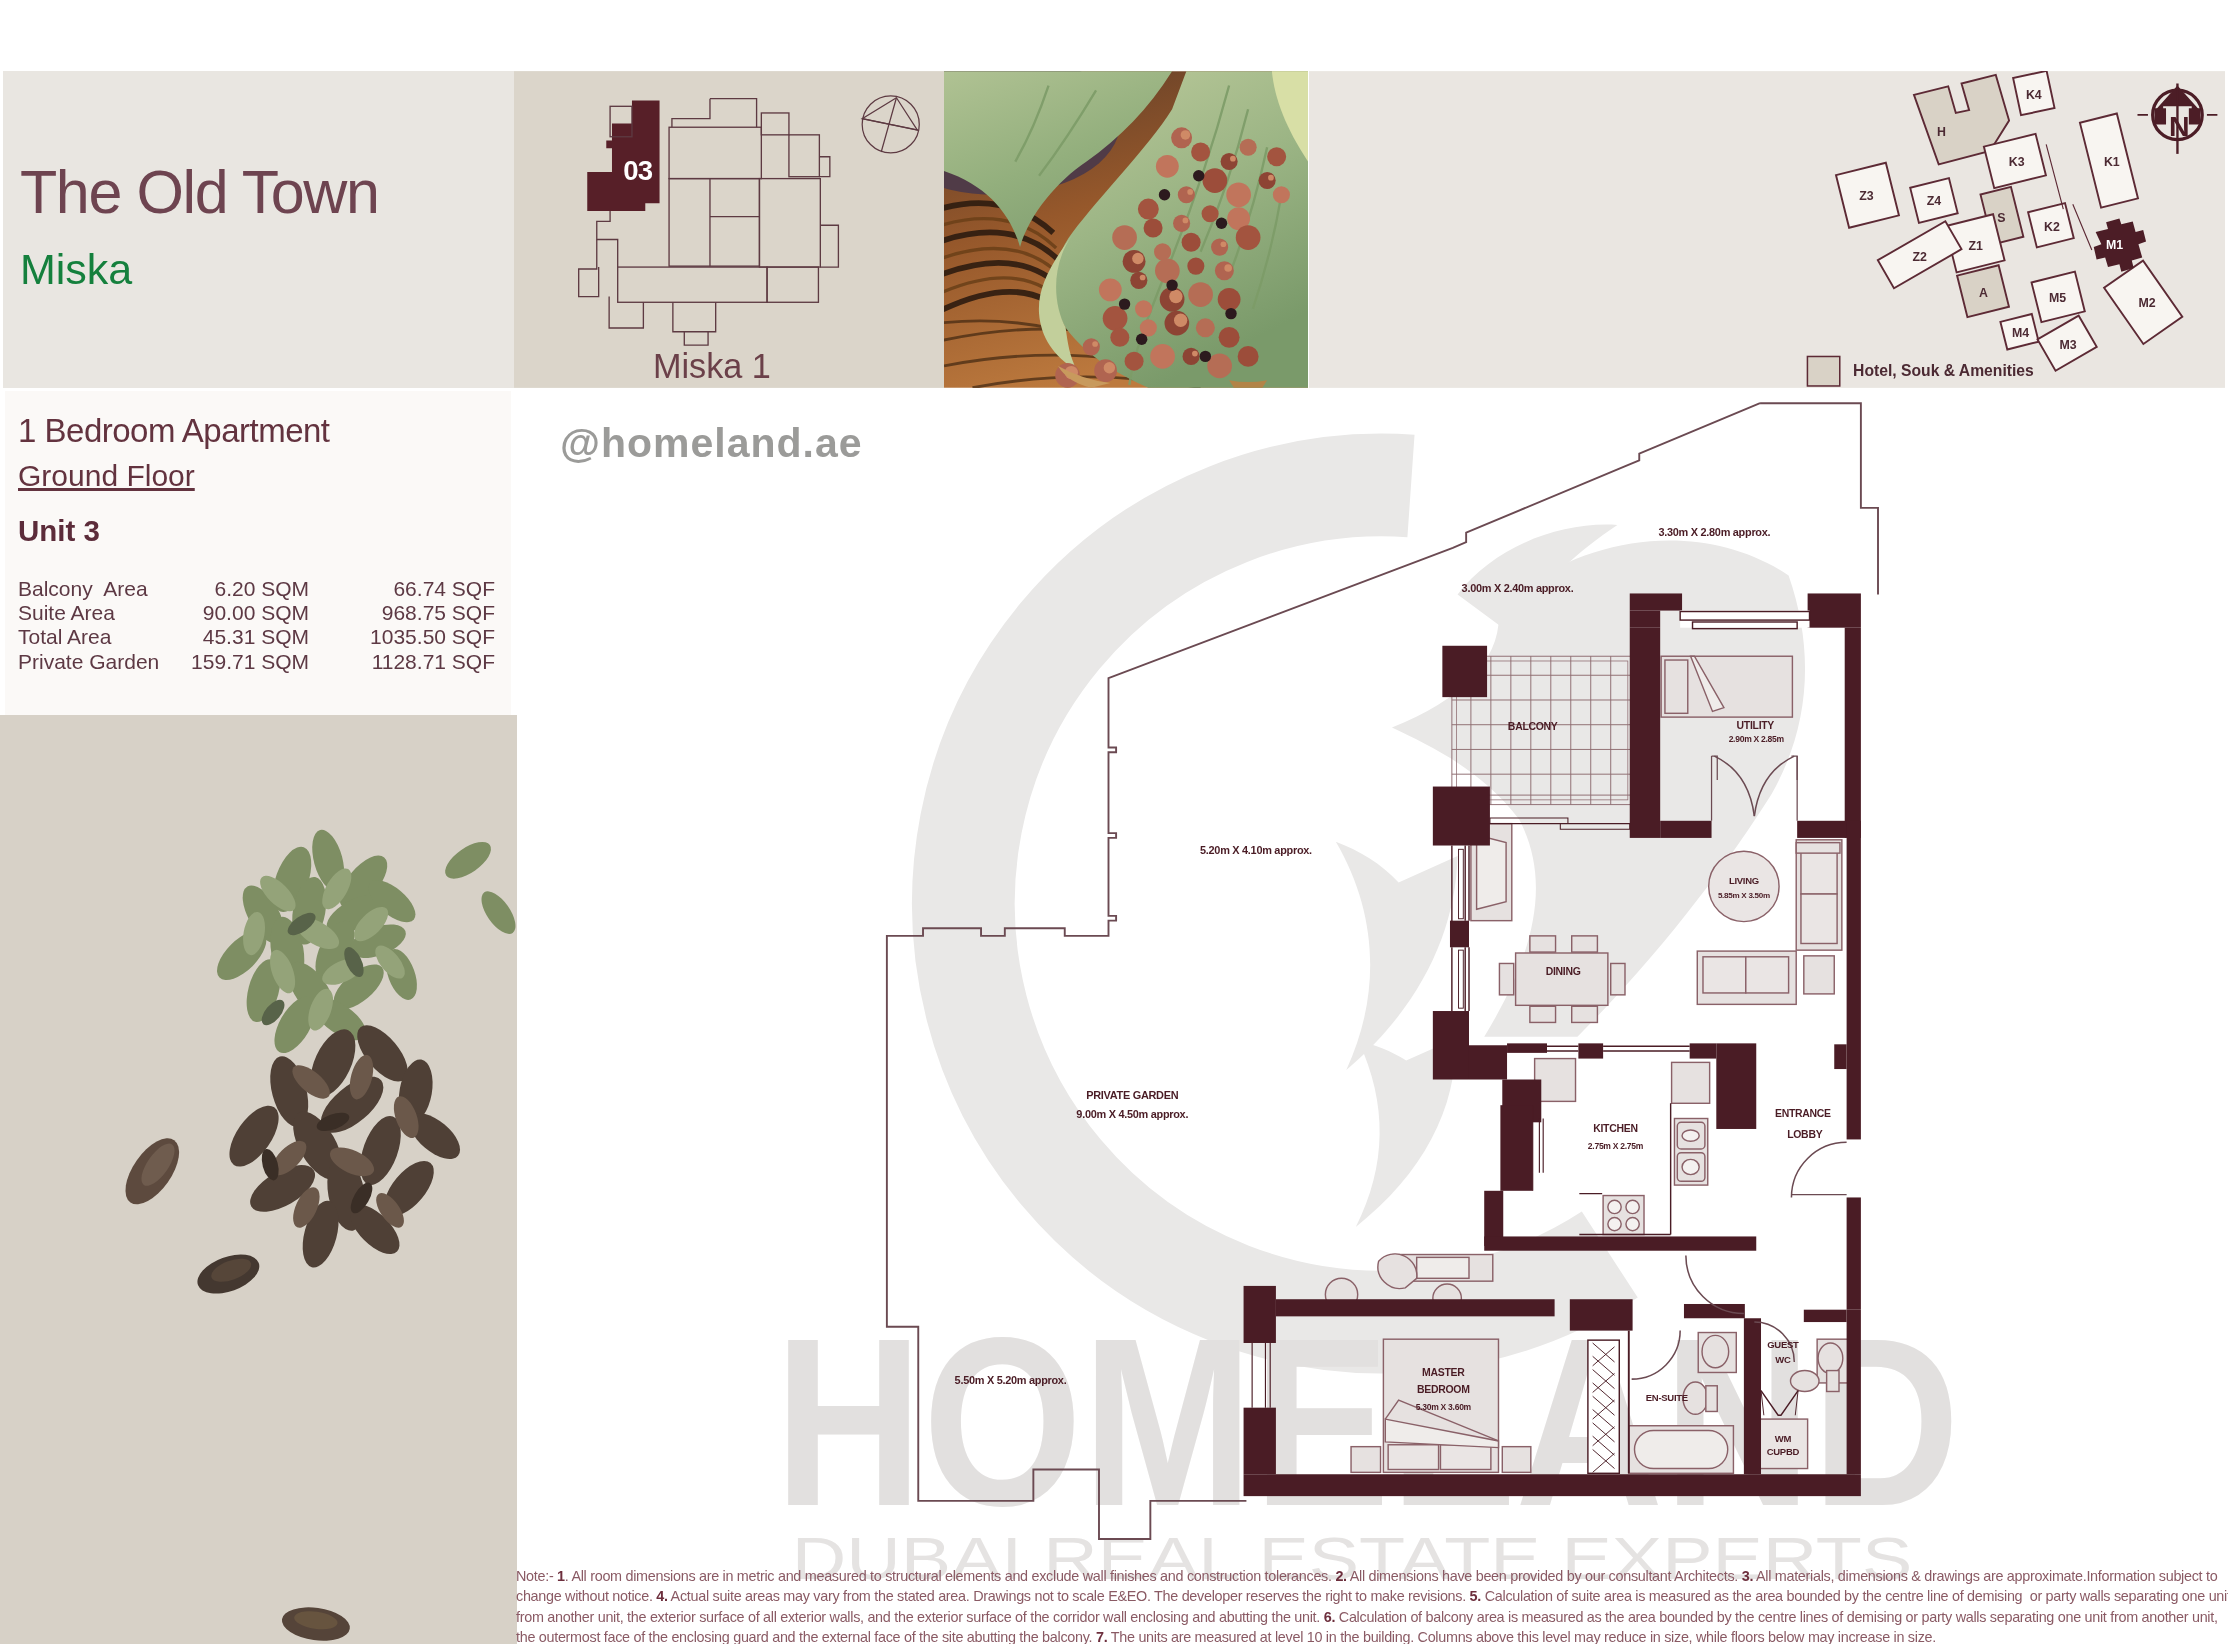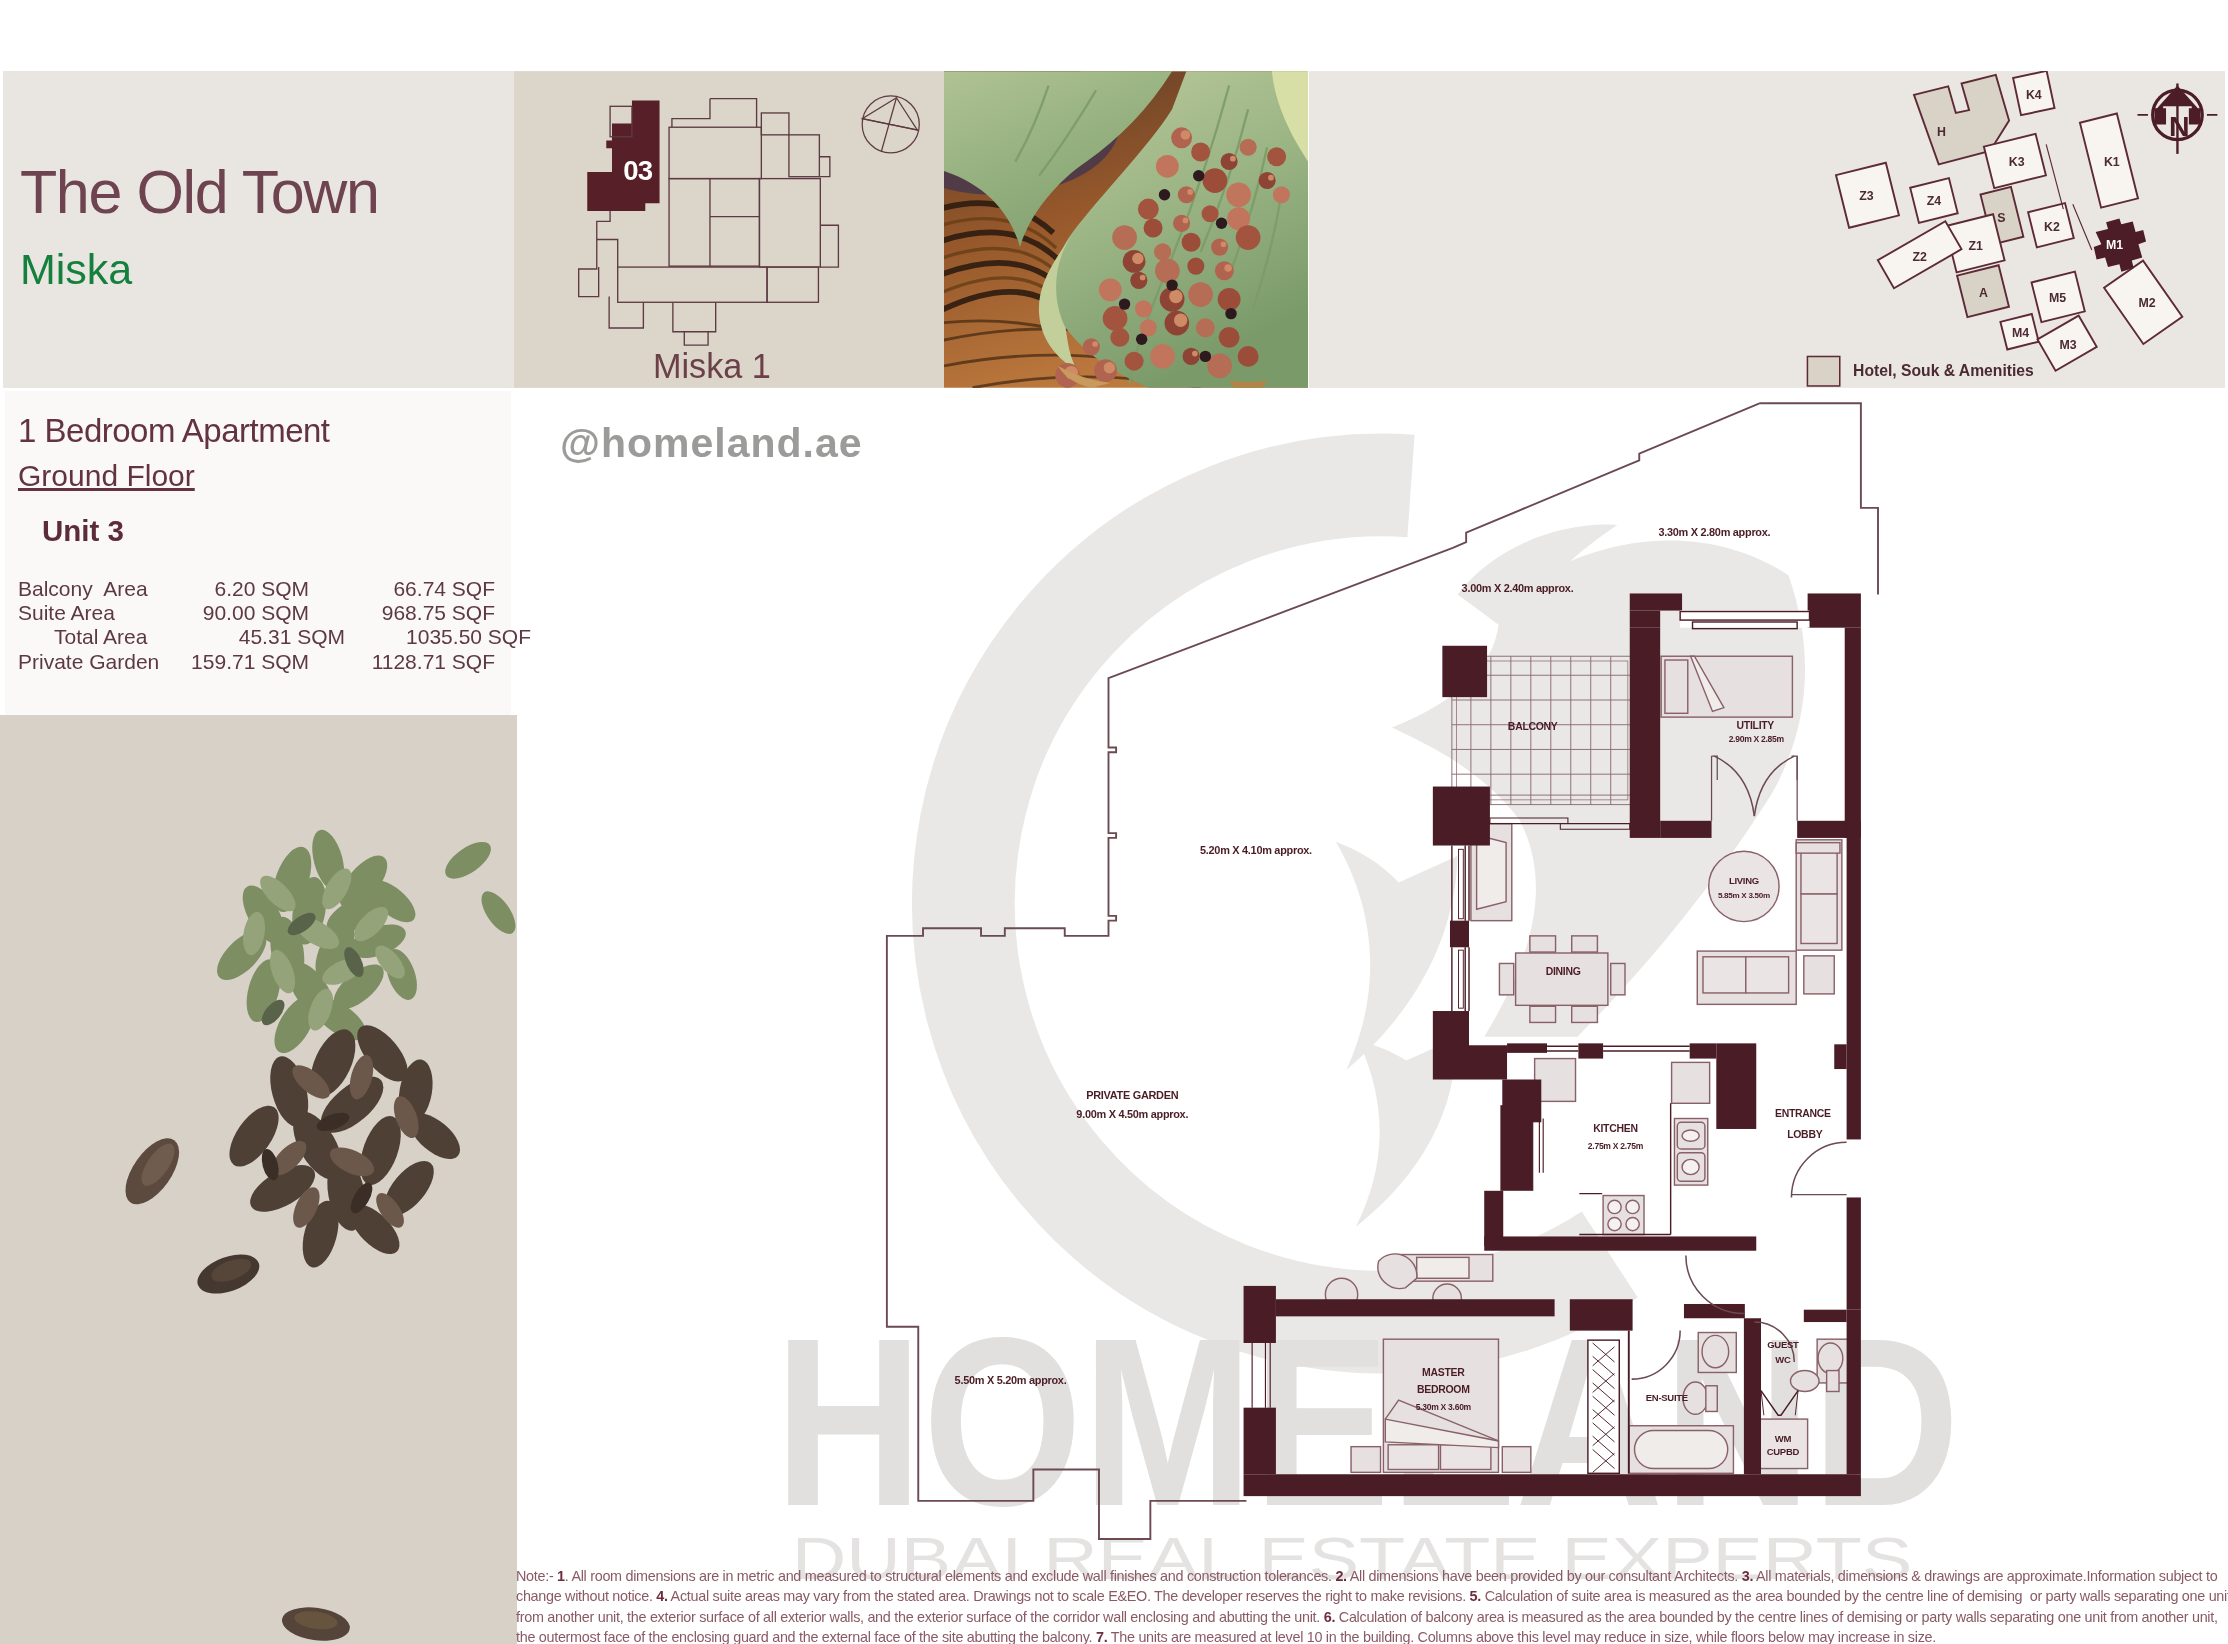--- a/index.html
+++ b/index.html
@@ -4,21 +4,21 @@
 <style>
 * { margin:0; padding:0; box-sizing:border-box; }
 html,body { width:2228px; height:1644px; background:#ffffff; font-family:"Liberation Sans", sans-serif; overflow:hidden; }
 .abs { position:absolute; }
 #topleft { left:2.9px; top:71px; width:511px; height:317px; background:#e9e6e1; }
 #oldtown { left:20px; top:157px; font-size:61px; color:#6e4450; letter-spacing:-1.4px; }
 #miskasub { left:20px; top:245px; font-size:43px; color:#15803d; }
 #infopanel { left:4.8px; top:391px; width:506px; height:324px; background:#fbf9f7; color:#5d3944; }
 #bed1 { left:18px; top:412px; font-size:33px; color:#63333f; letter-spacing:-0.5px; }
 #gfloor { left:18px; top:459px; font-size:30px; color:#63333f;text-decoration:underline; }
-#unit3 { left:18px; top:514px; font-size:29.5px; font-weight:bold; color:#5c2c3a;margin-left:24px; }
+#unit3 { left:18px; top:514px; font-size:29.5px; font-weight:bold; color:#5c2c3a; }
 .row { position:absolute; left:18px; width:477px; font-size:21px; color:#5d3944; }
 .c2 { position:absolute; right:186px; text-align:right; }
 .c3 { position:absolute; right:0px; text-align:right; }
 #beigecol { left:0px; top:715px; width:517px; height:929px; background:#d7d1c7; }
 #handle { left:560px; top:420px; font-size:41px; font-weight:bold; color:#9b9b99; letter-spacing:1px; }
 #notes { left:516px; top:1566px; width:1722px; font-size:14.4px; letter-spacing:-0.3px; line-height:20.4px; color:#8a5a64; white-space:nowrap; }
 #notes b { color:#6d2f3d; }
 </style>
 </head>
 <body>
@@ -26,21 +26,21 @@
 
 <div id="oldtown" class="abs">The Old Town</div>
 <div id="miskasub" class="abs">Miska</div>
 
 <div id="infopanel" class="abs"></div>
 <div id="bed1" class="abs">1 Bedroom Apartment</div>
 <div id="gfloor" class="abs">Ground Floor</div>
 <div id="unit3" class="abs">Unit 3</div>
 <div class="row abs" style="top:553px;margin-top:48px;">Suite Area<span class="c2">90.00 SQM</span><span class="c3">968.75 SQF</span></div>
 <div class="row abs" style="top:577px;">Balcony&nbsp; Area<span class="c2">6.20 SQM</span><span class="c3">66.74 SQF</span></div>
-<div class="row abs" style="top:625px;margin-left:36px;">Total Area<span class="c2">45.31 SQM</span><span class="c3">1035.50 SQF</span></div>
+<div class="row abs" style="top:625px;">Total Area<span class="c2">45.31 SQM</span><span class="c3">1035.50 SQF</span></div>
 <div class="row abs" style="top:650px;">Private Garden<span class="c2">159.71 SQM</span><span class="c3">1128.71 SQF</span></div>
 
 <div id="beigecol" class="abs"></div>
 <div id="handle" class="abs">@homeland.ae</div>
 
 <svg class="abs" style="left:514px;top:71px;" width="430" height="317" viewBox="540 75 452 333">
   <rect x="540" y="75" width="452" height="333" fill="#dbd5ca"></rect>
   <g stroke="#5d3a42" stroke-width="1.4" fill="none">
     <path d="M746,104 L795,104 L795,121 M746,104 L746,125 L706,125 L706,134 M795,134 L795,121"></path>
     <rect x="703" y="134" width="97" height="54"></rect>

